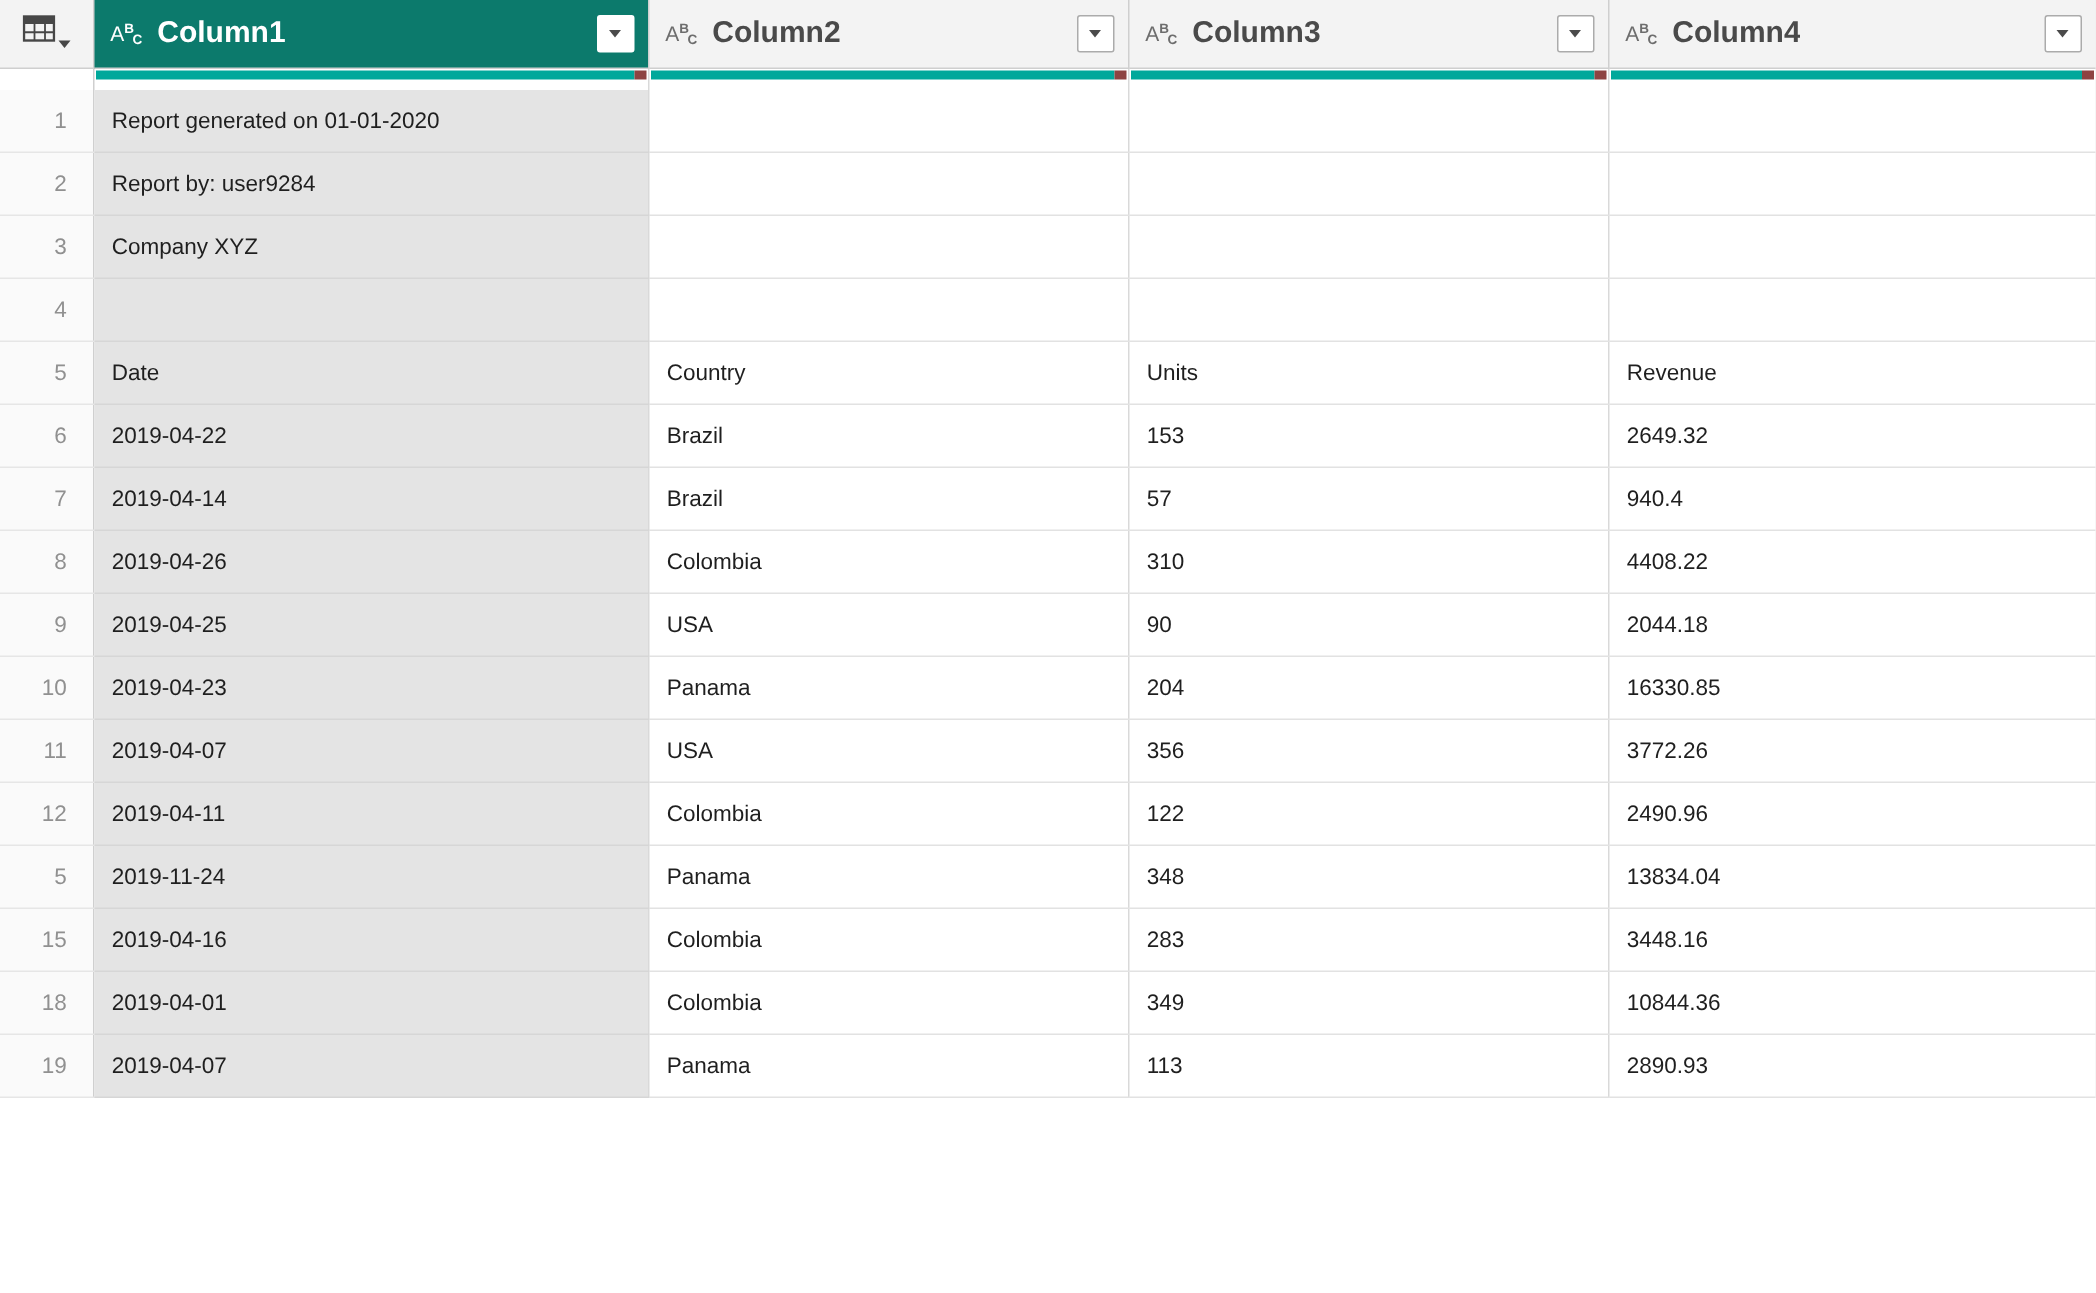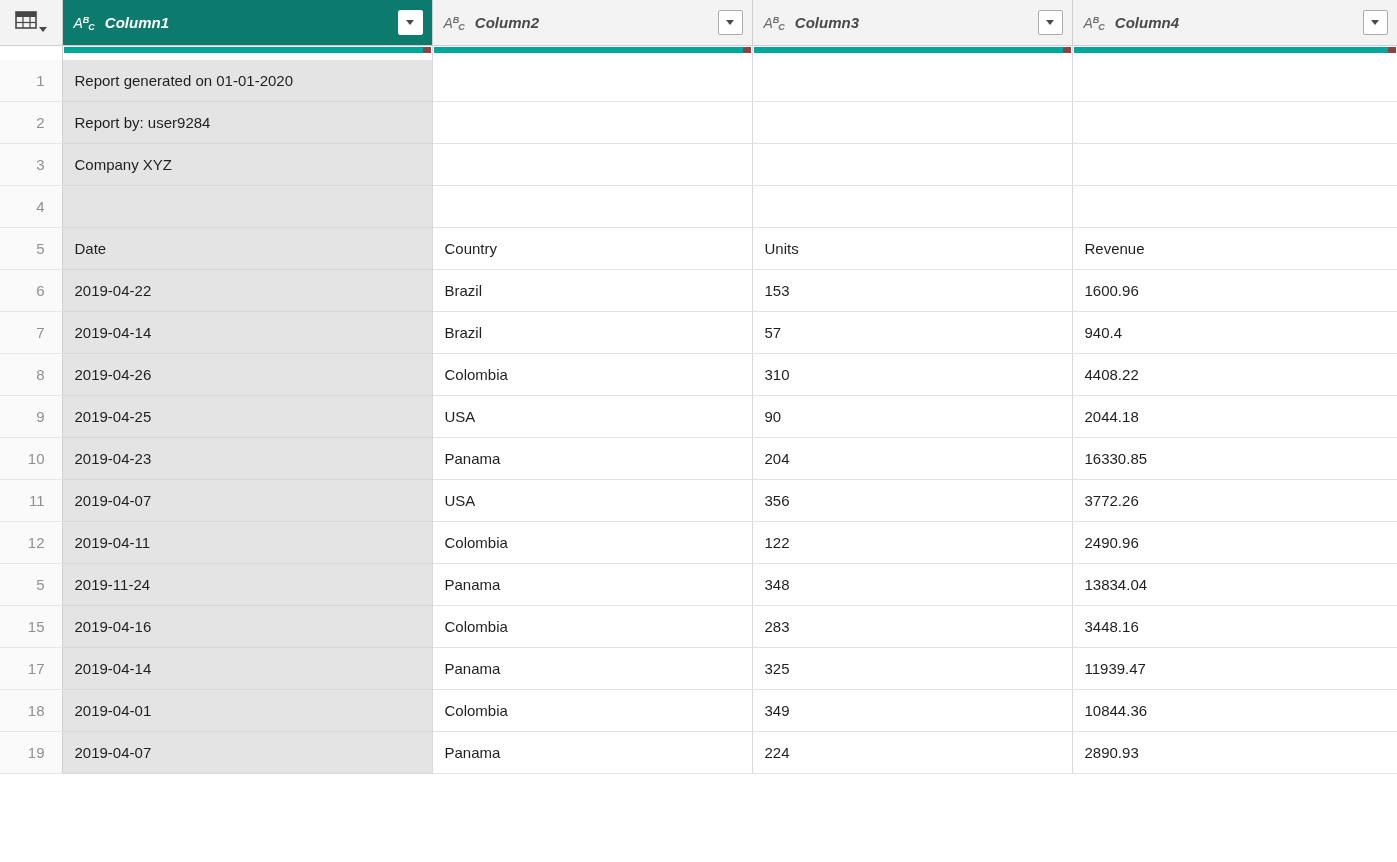--- a/index.html
+++ b/index.html
@@ -24,26 +24,26 @@
   tr.header-row th{
     height:45px;background:var(--header-bg);
     border-right:1px solid var(--grid-line-dark);
     border-bottom:1px solid var(--grid-line-dark);
     padding:0;vertical-align:middle;
   }
   th.corner{width:62px;}
   .corner-inner{display:flex;align-items:flex-end;justify-content:center;gap:2px;padding-bottom:2px;cursor:pointer;}
   .corner-chevron{width:0;height:0;border-left:4px solid transparent;border-right:4px solid transparent;border-top:5px solid #474747;margin-bottom:1px;}
   th.col-header{cursor:pointer;}
-  .hdr-inner{display:flex;align-items:center;gap:9px;padding:0 9px 0 11px;height:45px;font-style:italic;}
+  .hdr-inner{display:flex;align-items:center;gap:9px;padding:0 9px 0 11px;height:45px;}
   .type-icon{color:#6d6d6d;white-space:nowrap;line-height:1;flex:0 0 auto;}
   .type-icon .ta{font-size:14px;font-weight:400;}
   .type-icon .tb{font-size:9px;position:relative;top:-5px;}
   .type-icon .tc{font-size:9px;position:relative;top:2px;left:-1px;}
-  .hdr-label{font-size:15px;font-weight:700;color:#4a4a4a;white-space:nowrap;overflow:hidden;}
+  .hdr-label{font-size:20px;font-weight:700;color:#4a4a4a;white-space:nowrap;overflow:hidden;}
   .hdr-spacer{flex:1;}
   .dd-btn{width:23px;height:23px;background:#ffffff;border:1px solid #ababab;border-radius:2px;
     display:flex;align-items:center;justify-content:center;flex:0 0 auto;cursor:pointer;}
   .dd-arrow{width:0;height:0;border-left:4px solid transparent;border-right:4px solid transparent;border-top:5px solid #4a4a4a;}
   th.col-header.selected{background:var(--accent-header);}
   th.col-header.selected .hdr-label{color:#ffffff;}
   th.col-header.selected .type-icon{color:#ffffff;}
   th.col-header.selected .dd-btn{border-color:#ffffff;}
   
   tr.quality-row td{height:14px;padding:0;border-right:1px solid var(--grid-line);background:#ffffff;vertical-align:top;}
@@ -195,21 +195,21 @@
         <td class="col1">Date</td>
         <td>Country</td>
         <td>Units</td>
         <td>Revenue</td>
       </tr>
       <tr>
         <td class="row-num">6</td>
         <td class="col1">2019-04-22</td>
         <td>Brazil</td>
         <td>153</td>
-        <td>1600.96</td>
+        <td>2649.32</td>
       </tr>
       <tr>
         <td class="row-num">7</td>
         <td class="col1">2019-04-14</td>
         <td>Brazil</td>
         <td>57</td>
         <td>940.4</td>
       </tr>
       <tr>
         <td class="row-num">8</td>
@@ -254,34 +254,27 @@
         <td>13834.04</td>
       </tr>
       <tr>
         <td class="row-num">15</td>
         <td class="col1">2019-04-16</td>
         <td>Colombia</td>
         <td>283</td>
         <td>3448.16</td>
       </tr>
       <tr>
-        <td class="row-num">17</td>
-        <td class="col1">2019-04-14</td>
-        <td>Panama</td>
-        <td>325</td>
-        <td>11939.47</td>
-      </tr>
-      <tr>
         <td class="row-num">18</td>
         <td class="col1">2019-04-01</td>
         <td>Colombia</td>
         <td>349</td>
         <td>10844.36</td>
       </tr>
       <tr>
         <td class="row-num">19</td>
         <td class="col1">2019-04-07</td>
         <td>Panama</td>
-        <td>224</td>
+        <td>113</td>
         <td>2890.93</td>
       </tr>
     </tbody>
 </table>
 
 </body></html>

